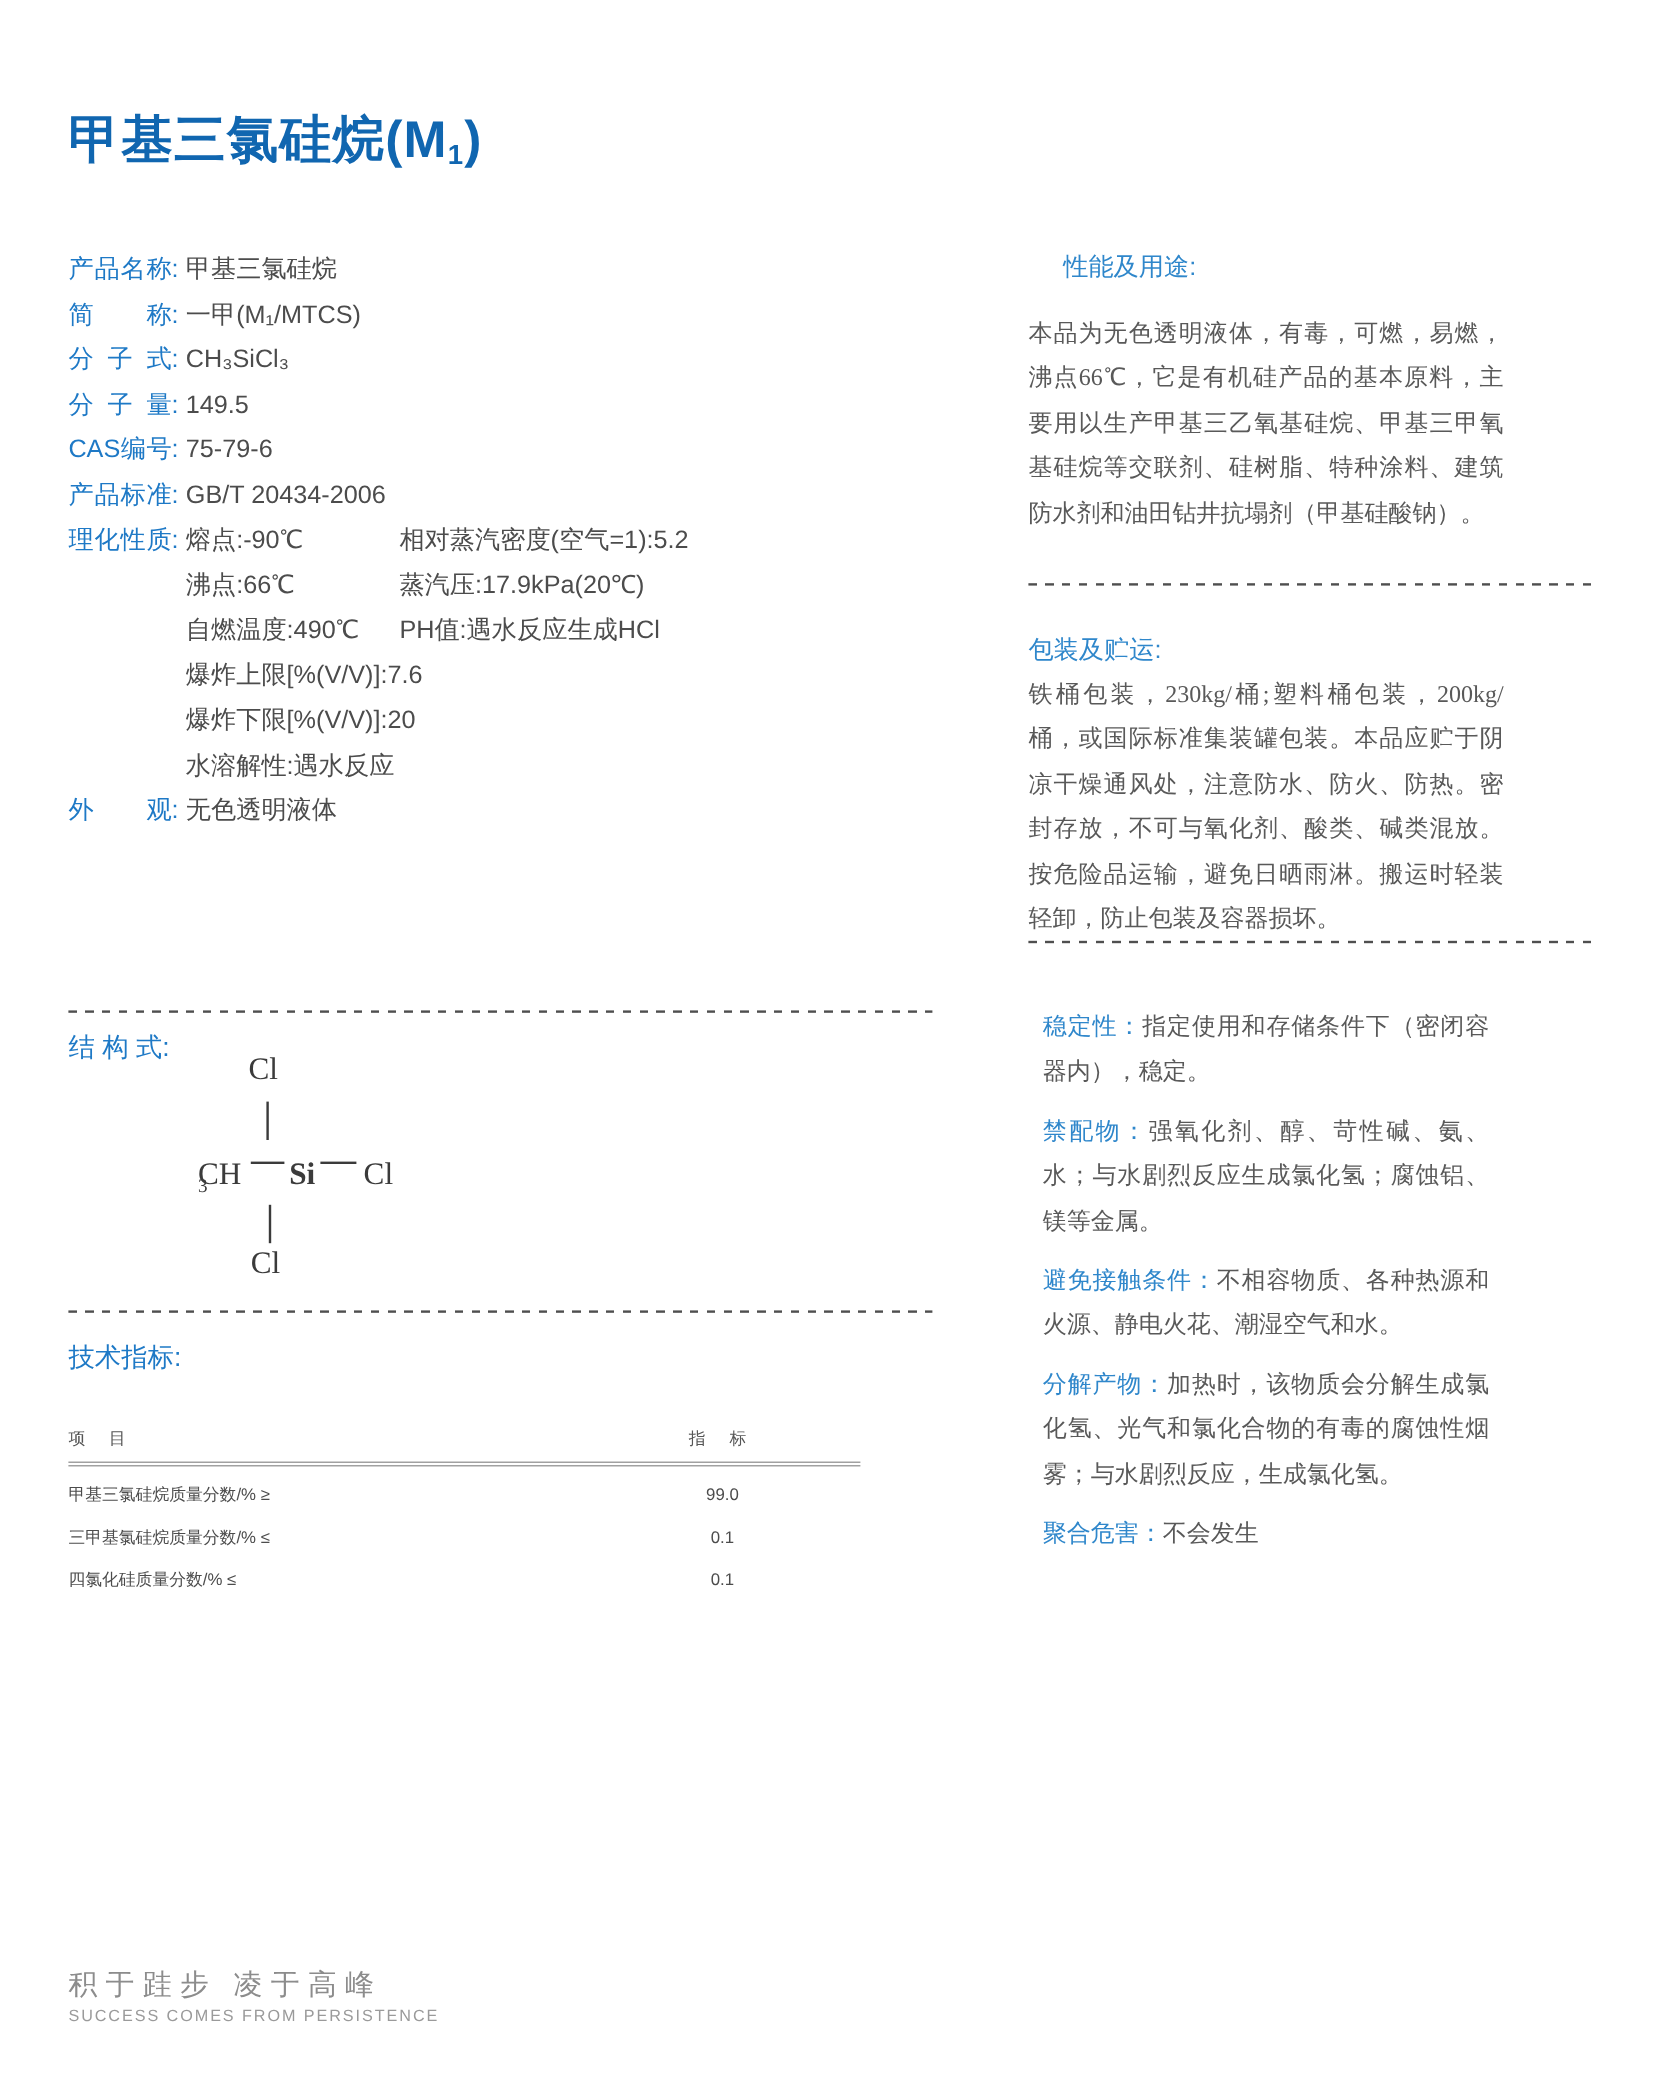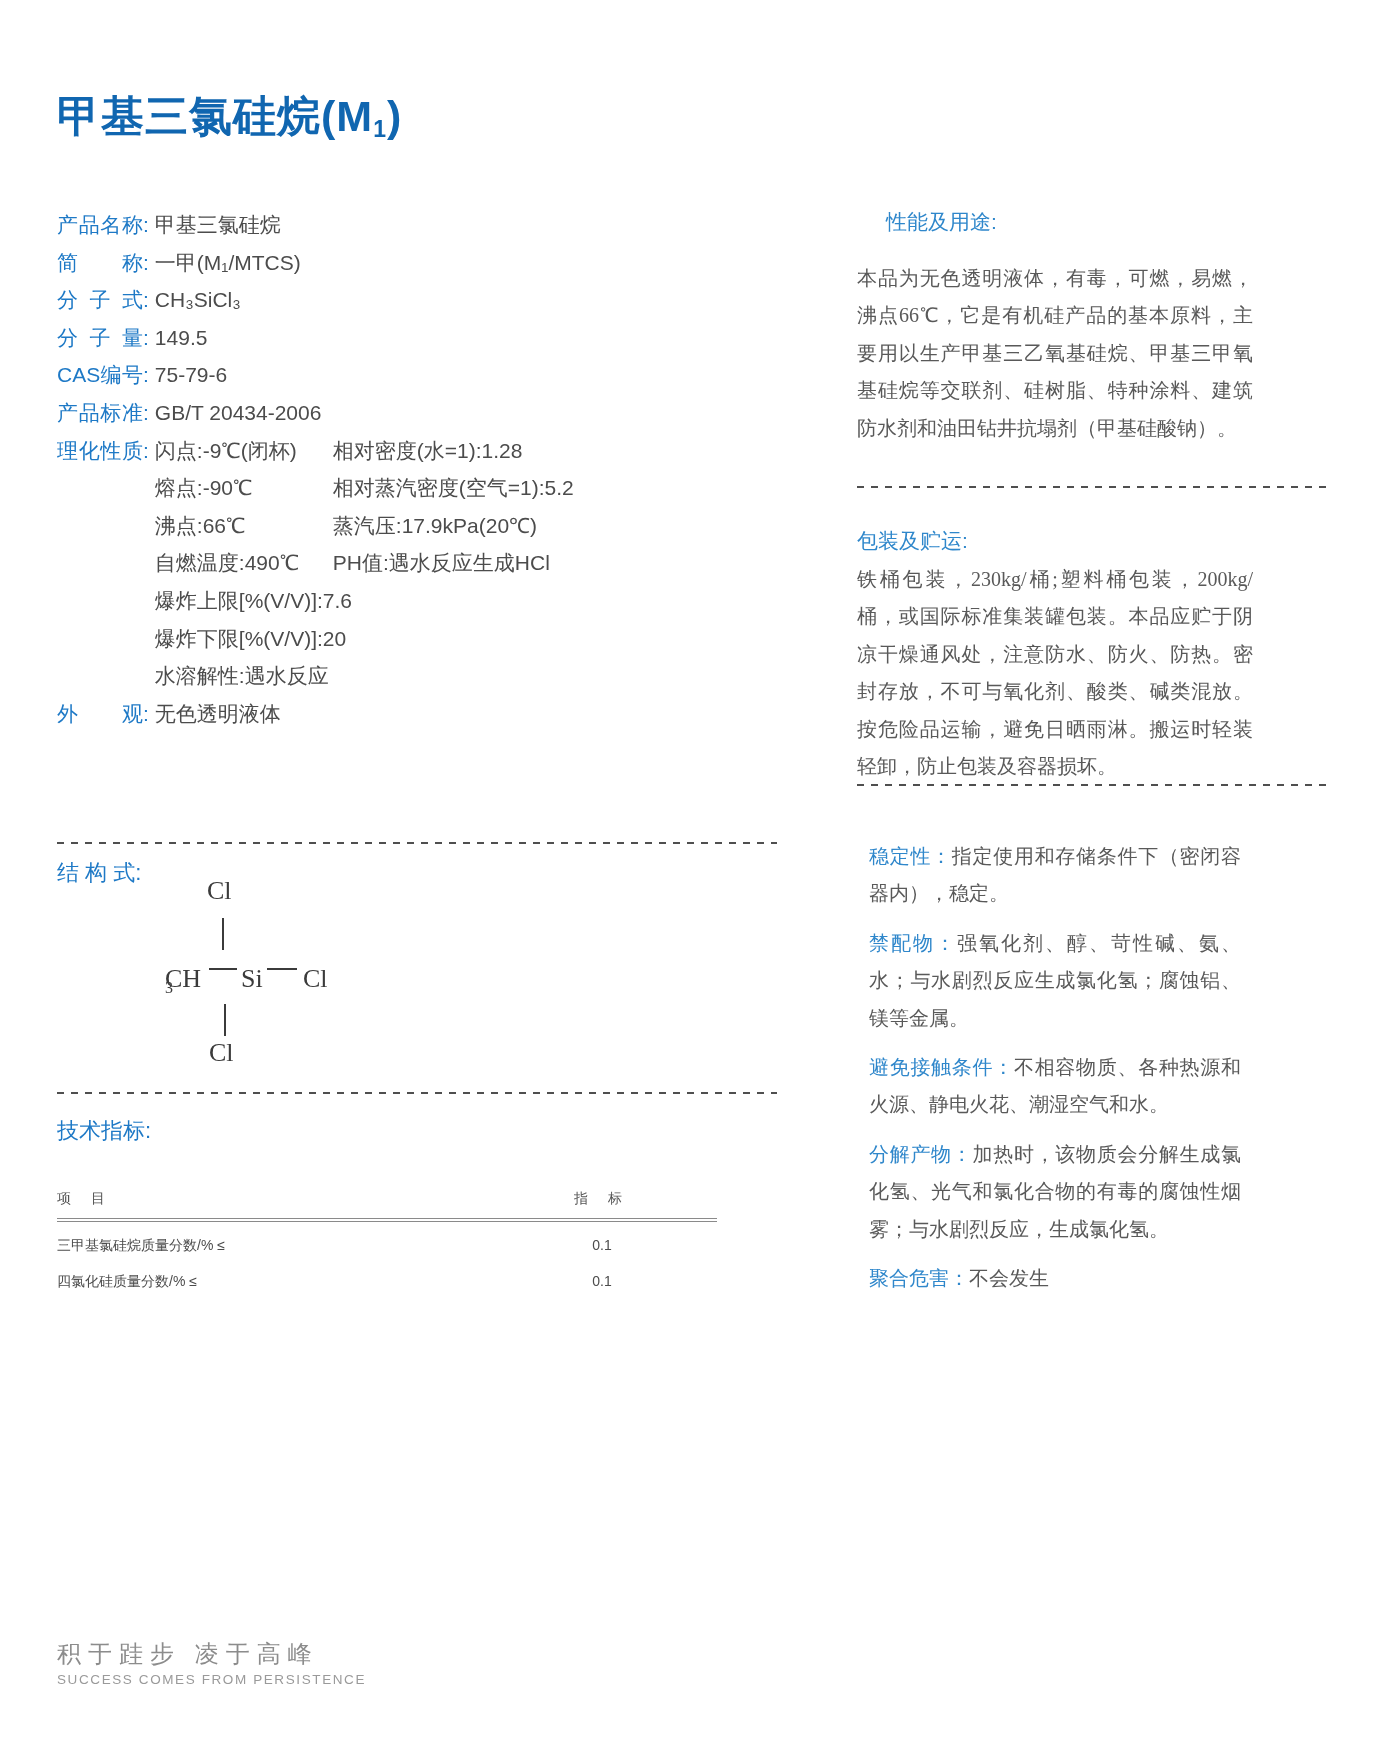--- a/index.html
+++ b/index.html
@@ -34,21 +34,21 @@
 
   
   .struct-label { left:57px; top:858px; font-size:22px; color:#1e79c6; }
   .structure { left:163px; top:872px; width:320px; height:230px;
     font-family:"Liberation Serif", serif; font-size:26px; color:#3b3b3b; }
   .structure span { position:absolute; }
   .s-cl-top { left:44px; top:4px; }
   .s-vbond1 { position:absolute; left:59px; top:46px; width:2px; height:32px; background:#3b3b3b; }
   .s-ch { left:2px; top:92px; }
   .s-ch sub { font-size:16px; }
-  .s-si { left:78px; top:92px; }
+  .s-si { left:78px; top:92px;font-weight:bold; }
   .s-cl-right { left:140px; top:92px; }
   .s-hbond1 { position:absolute; left:46px; top:96px; width:28px; height:2px; background:#3b3b3b; }
   .s-hbond2 { position:absolute; left:104px; top:96px; width:30px; height:2px; background:#3b3b3b; }
   .s-vbond2 { position:absolute; left:61px; top:132px; width:2px; height:32px; background:#3b3b3b; }
   .s-cl-bottom { left:46px; top:166px; }
 
   
   .tech-title { left:57px; top:1116px; font-size:22px; color:#1e79c6; }
   .table { left:57px; top:1178px; width:660px; font-size:14px; color:#4c4c4c; }
   .thead { display:flex; line-height:40px; color:#555; }
@@ -111,21 +111,20 @@
     </div>
     <div class="frow">
       <span class="flabel">产品标准</span>
         <span class="fcolon">:</span>
         <span class="fvalue">GB/T 20434-2006</span>
     </div>
     <div class="frow">
       <span class="flabel">理化性质</span>
         <span class="fcolon">:</span>
       <div class="phys-grid">
-        <div class="pline"><span class="pc1">闪点:-9℃(闭杯)</span><span class="pc2">相对密度(水=1):1.28</span></div>
         <div class="pline"><span class="pc1">熔点:-90℃</span><span class="pc2">相对蒸汽密度(空气=1):5.2</span></div>
         <div class="pline"><span class="pc1">沸点:66℃</span><span class="pc2">蒸汽压:17.9kPa(20℃)</span></div>
         <div class="pline"><span class="pc1">自燃温度:490℃</span><span class="pc2">PH值:遇水反应生成HCl</span></div>
         <div class="pline"><span class="pc1">爆炸上限[%(V/V)]:7.6</span></div>
         <div class="pline"><span class="pc1">爆炸下限[%(V/V)]:20</span></div>
         <div class="pline"><span class="pc1">水溶解性:遇水反应</span></div>
       </div>
     </div>
     <div class="frow">
       <span class="flabel">外观</span>
@@ -153,20 +152,24 @@
   </div>
 
   <div class="abs tech-title">技术指标:</div>
   <div class="abs table">
     <div class="thead">
       <span class="th-item">项 目</span>
       <span class="th-spec">指 标</span>
     </div>
     <div class="dbl-rule"></div>
     <div class="trow">
+      <span class="td-item">甲基三氯硅烷质量分数/% ≥</span>
+      <span class="td-spec">99.0</span>
+    </div>
+    <div class="trow">
       <span class="td-item">三甲基氯硅烷质量分数/% ≤</span>
       <span class="td-spec">0.1</span>
     </div>
     <div class="trow">
       <span class="td-item">四氯化硅质量分数/% ≤</span>
       <span class="td-spec">0.1</span>
     </div>
   </div>
 
   <div class="abs r-head r-head1">性能及用途:</div>

